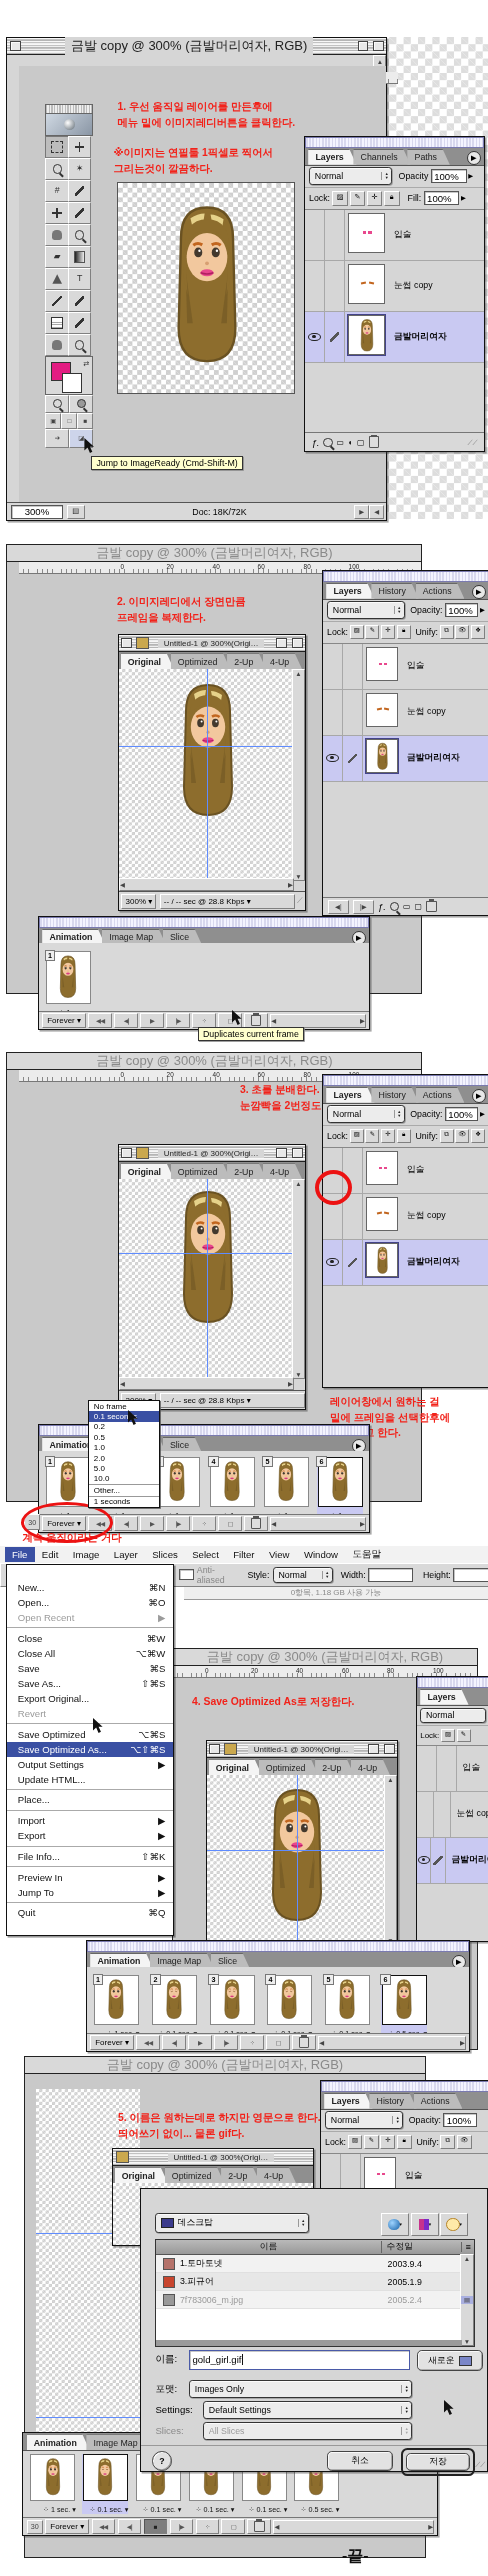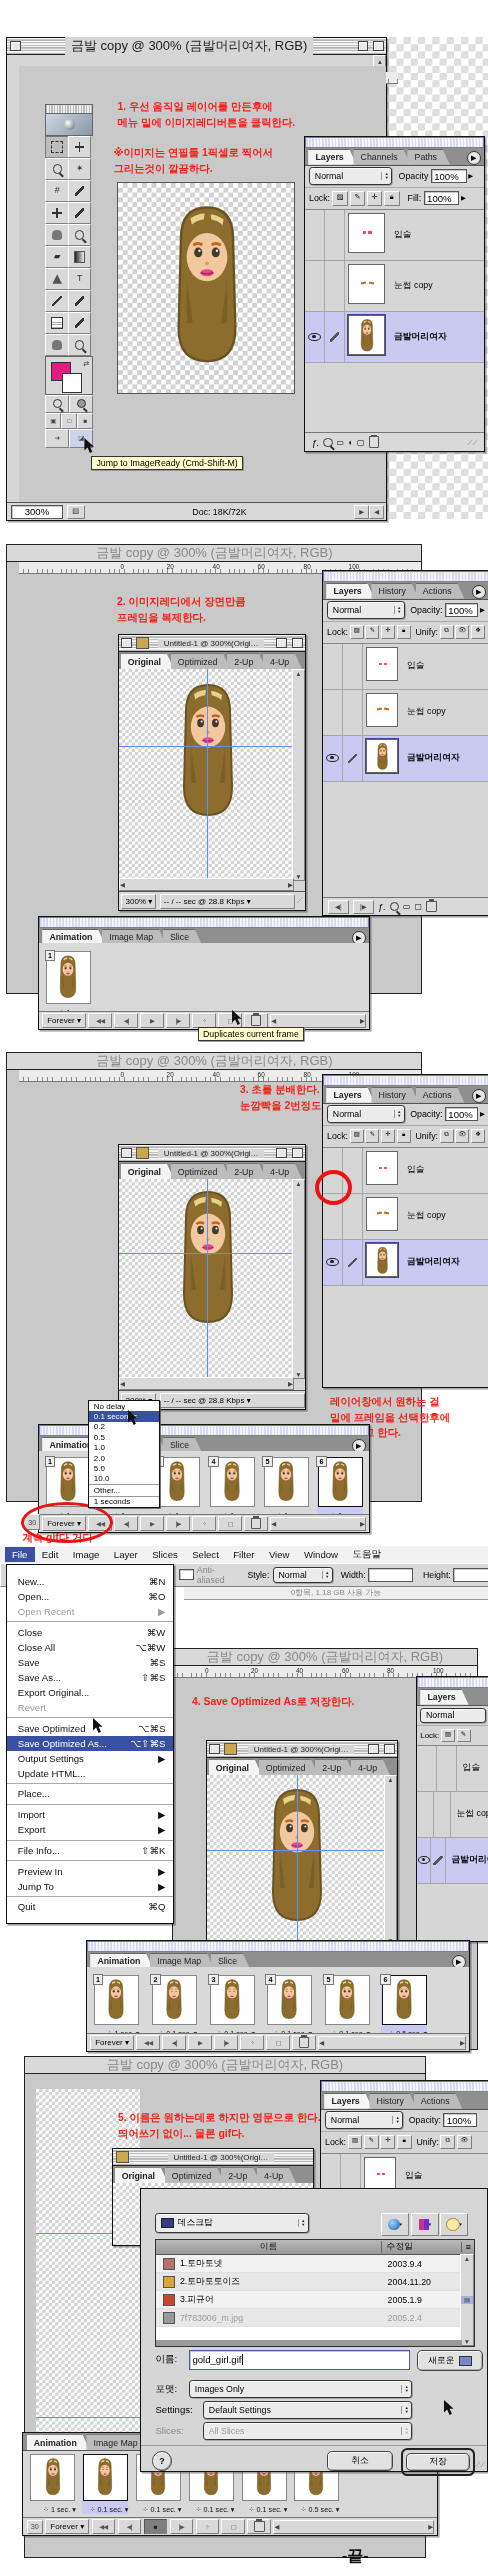--- a/index.html
+++ b/index.html
@@ -53,21 +53,21 @@
   .brushic{width:9.6px;height:9.6px;background:linear-gradient(135deg,transparent 42%,#555 42% 58%,transparent 58%);}
   .frm{position:absolute;width:46px;}
   .frm .num{position:absolute;top:-0.8px;left:-0.8px;font-size:7.2px;background:#eee;border:0.8px solid #777;padding:0 2.4px;z-index:2;font-weight:bold;}
   .frm .th{width:43px;height:100%;border:0.8px solid #888;background:#fff;margin:0 auto;display:flex;align-items:center;justify-content:center;}
   .frm.sel{background:#c9c9f2;}
   .frm.sel .th{border:1.6px solid #111;}
   .delay{font-size:7.2px;text-align:right;margin-top:4px;color:#111;white-space:nowrap;}
   .pbtn{width:21.6px;height:13.6px;display:flex;align-items:center;justify-content:center;font-size:6.4px;color:#555;
         background:#d9d9d9;border:0.8px solid #808080;border-top-color:#fff;border-left-color:#fff;letter-spacing:-0.8px;}
   .pbtn.dark{background:#7e7e7e;color:#222;border-top-color:#555;border-left-color:#555;}
-  .fm{background:#fff;border:0.8px solid #111;box-shadow:1.6px 1.6px 0 rgba(0,0,0,.4);padding:9px 0;}
+  .fm{background:#fff;border:0.8px solid #111;box-shadow:1.6px 1.6px 0 rgba(0,0,0,.4);padding:15px 0;}
   .fm-i{height:15px;display:flex;align-items:center;padding:0 8px 0 10.4px;font-size:9.6px;color:#111;}
   .fm-i .sc{margin-left:auto;}
   .fm-i.dis{color:#9b9b9b;}
   .fm-i.sel{background:#3a50a3;color:#fff;}
   .fm-d{border-top:0.8px solid #aaa;margin:2.4px 0;}
   .mb-item{font-size:9.6px;padding:1.6px 7.2px;color:#111;}
   .mb-item.on{background:#3a50a3;color:#fff;}
   .tool{width:21.6px;height:20px;display:flex;align-items:center;justify-content:center;background:#d9d9d9;
         border:0.8px solid #808080;border-top-color:#fff;border-left-color:#fff;}
   .tool.on{background:#bdbdbd;border-top-color:#777;border-left-color:#777;}
@@ -709,35 +709,35 @@
           <span>◀</span>
           <span>▶</span>
         </div>
     </div>
   </div>
   <div class="abs seg" style="left:24px;top:1514px;width:14.4px;height:14.4px;font-size:7.2px">
       <span>30</span>
     </div>
 
   <div class="abs dm" style="left:88px;top:1400px;width:70px;z-index:45" id="delay-menu">
-      <div class="dm-i">No delay</div>
+      <div class="dm-i">No frame</div>
       <div class="dm-i sel">0.1 seconds</div>
       <div class="dm-i">0.2</div>
       <div class="dm-i">0.5</div>
       <div class="dm-i">1.0</div>
       <div class="dm-i">2.0</div>
       <div class="dm-i">5.0</div>
       <div class="dm-i">10.0</div>
       <div class="dm-i" style="border-top: 0.8px solid rgb(153, 153, 153);">Other...</div>
       <div class="dm-i" style="border-top: 0.8px solid rgb(153, 153, 153);">1 seconds</div>
     </div>
   <div class="cursor abs" style="left:128px;top:1410px;z-index:46"></div>
 
   <div class="abs" style="left:21px;top:1502px;width:86px;height:35px;border:3.2px solid #ec1212;border-radius:50%;z-index:40"></div>
-  <div class="abs red" style="left:22.4px;top:1530px">계속 gif다 거다</div>
+  <div class="abs red" style="left:22.4px;top:1530px">계속 움직이라는 거다</div>
 
   <div class="abs" style="left:0;top:1546px;width:488px;height:17px;background:#f2f2f2;border-bottom:0.8px solid #222;display:flex;align-items:center;padding-left:4.8px" id="menubar">
       <span class="mb-item on">File</span>
       <span class="mb-item">Edit</span>
       <span class="mb-item">Image</span>
       <span class="mb-item">Layer</span>
       <span class="mb-item">Slices</span>
       <span class="mb-item">Select</span>
       <span class="mb-item">Filter</span>
       <span class="mb-item">View</span>
@@ -1217,25 +1217,20 @@
         <span style="width:74px;border-left:0.8px solid #666;padding-left:4.8px">수정일</span>
         <span style="width:12.8px;border-left:0.8px solid #666;text-align:center">≡</span>
       </div>
       <div id="filelist" style="margin-right:12.8px">
           <div class="flist-row">
             <span class="ficon" style="background:#b5736b"></span>
             <span style="flex:1">1.토마토넷</span>
             <span style="width:74px">2003.9.4</span>
           </div>
           <div class="flist-row">
-            <span class="ficon" style="background:#e0a33c"></span>
-            <span style="flex:1">2.토마토토이즈</span>
-            <span style="width:74px">2004.11.20</span>
-          </div>
-          <div class="flist-row">
             <span class="ficon" style="background:#c8452e"></span>
             <span style="flex:1">3.피규어</span>
             <span style="width:74px">2005.1.9</span>
           </div>
           <div class="flist-row dis">
             <span class="ficon" style="background:#999"></span>
             <span style="flex:1">7f783006_m.jpg</span>
             <span style="width:74px">2005.2.4</span>
           </div>
         </div>

